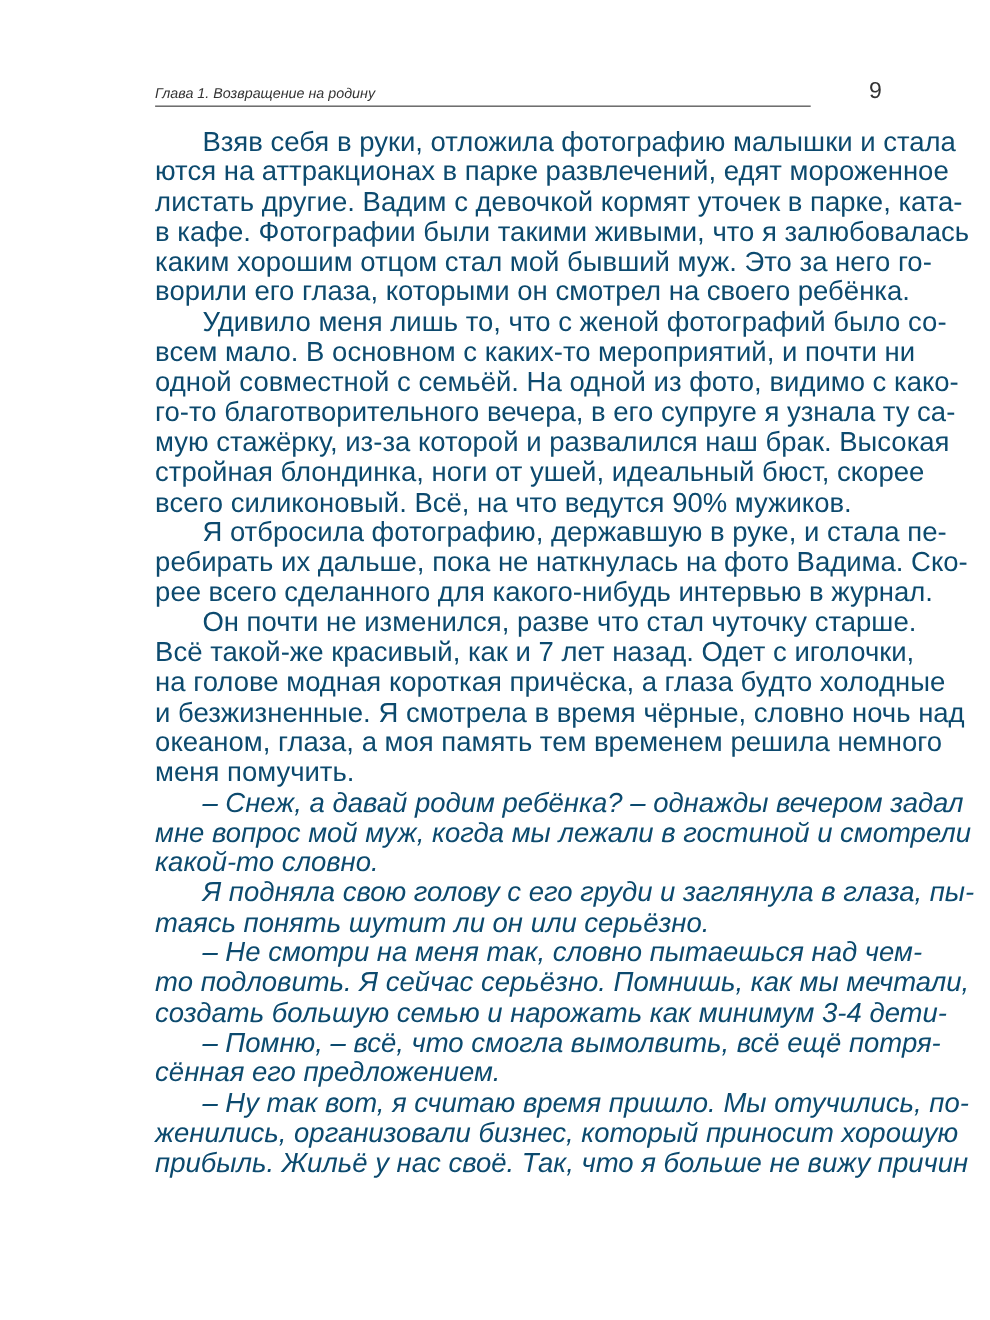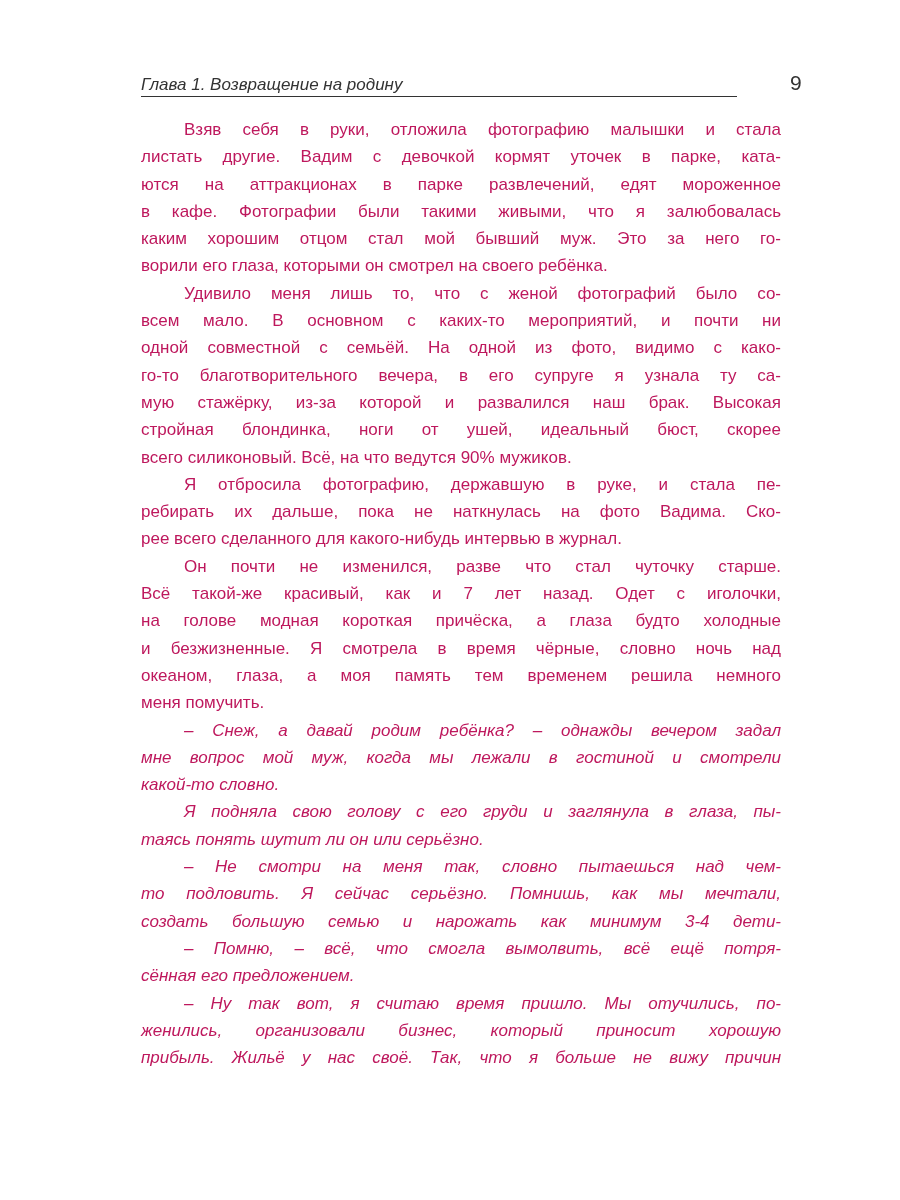--- a/index.html
+++ b/index.html
@@ -11,39 +11,39 @@
     color: #222222;
   }
   .running-head {
     position: absolute;
     left: 141px; top: 74px;
     width: 596px;
     height: 22px;
     border-bottom: 1.5px solid #333;
     font-family: "Liberation Sans", sans-serif;
     font-style: italic;
-    font-size: 17px;
+    font-size: 13px;
     color: #333;
     line-height: 22px;
   }
   .page-number {
     position: absolute;
     left: 790px; top: 71px;
     font-family: "Liberation Sans", sans-serif;
     font-size: 21px;
     color: #333;
   }
   .body-text {
     position: absolute;
     left: 141px; top: 116px;
     width: 640px;
     font-family: "Liberation Sans", sans-serif;
-    font-size: 17px;
+    font-size: 25px;
     line-height: 27.3px;
-    color: #be185d;
+    color: #0c4a6e;
   }
   .line {
     display: block;
     white-space: nowrap;
     text-align: justify;
     text-align-last: justify;
     height: 27.3px;
   }
   .line.last { text-align-last: left; }
   .line.indent { padding-left: 43px; }
@@ -54,22 +54,22 @@
 
 <div class="running-head">
   <span>Глава 1. Возвращение на родину</span>
 </div>
 <div class="page-number">9</div>
 
 <div class="body-text">
 
   <div>
     <span class="line indent">Взяв себя в руки, отложила фотографию малышки и стала</span>
+    <span class="line">ются на аттракционах в парке развлечений, едят мороженное</span>
     <span class="line">листать другие. Вадим с девочкой кормят уточек в парке, ката-</span>
-    <span class="line">ются на аттракционах в парке развлечений, едят мороженное</span>
     <span class="line">в кафе. Фотографии были такими живыми, что я залюбовалась</span>
     <span class="line">каким хорошим отцом стал мой бывший муж. Это за него го-</span>
     <span class="line last">ворили его глаза, которыми он смотрел на своего ребёнка.</span>
   </div>
 
   <div>
     <span class="line indent">Удивило меня лишь то, что с женой фотографий было со-</span>
     <span class="line">всем мало. В основном с каких-то мероприятий, и почти ни</span>
     <span class="line">одной совместной с семьёй. На одной из фото, видимо с како-</span>
     <span class="line">го-то благотворительного вечера, в его супруге я узнала ту са-</span>

